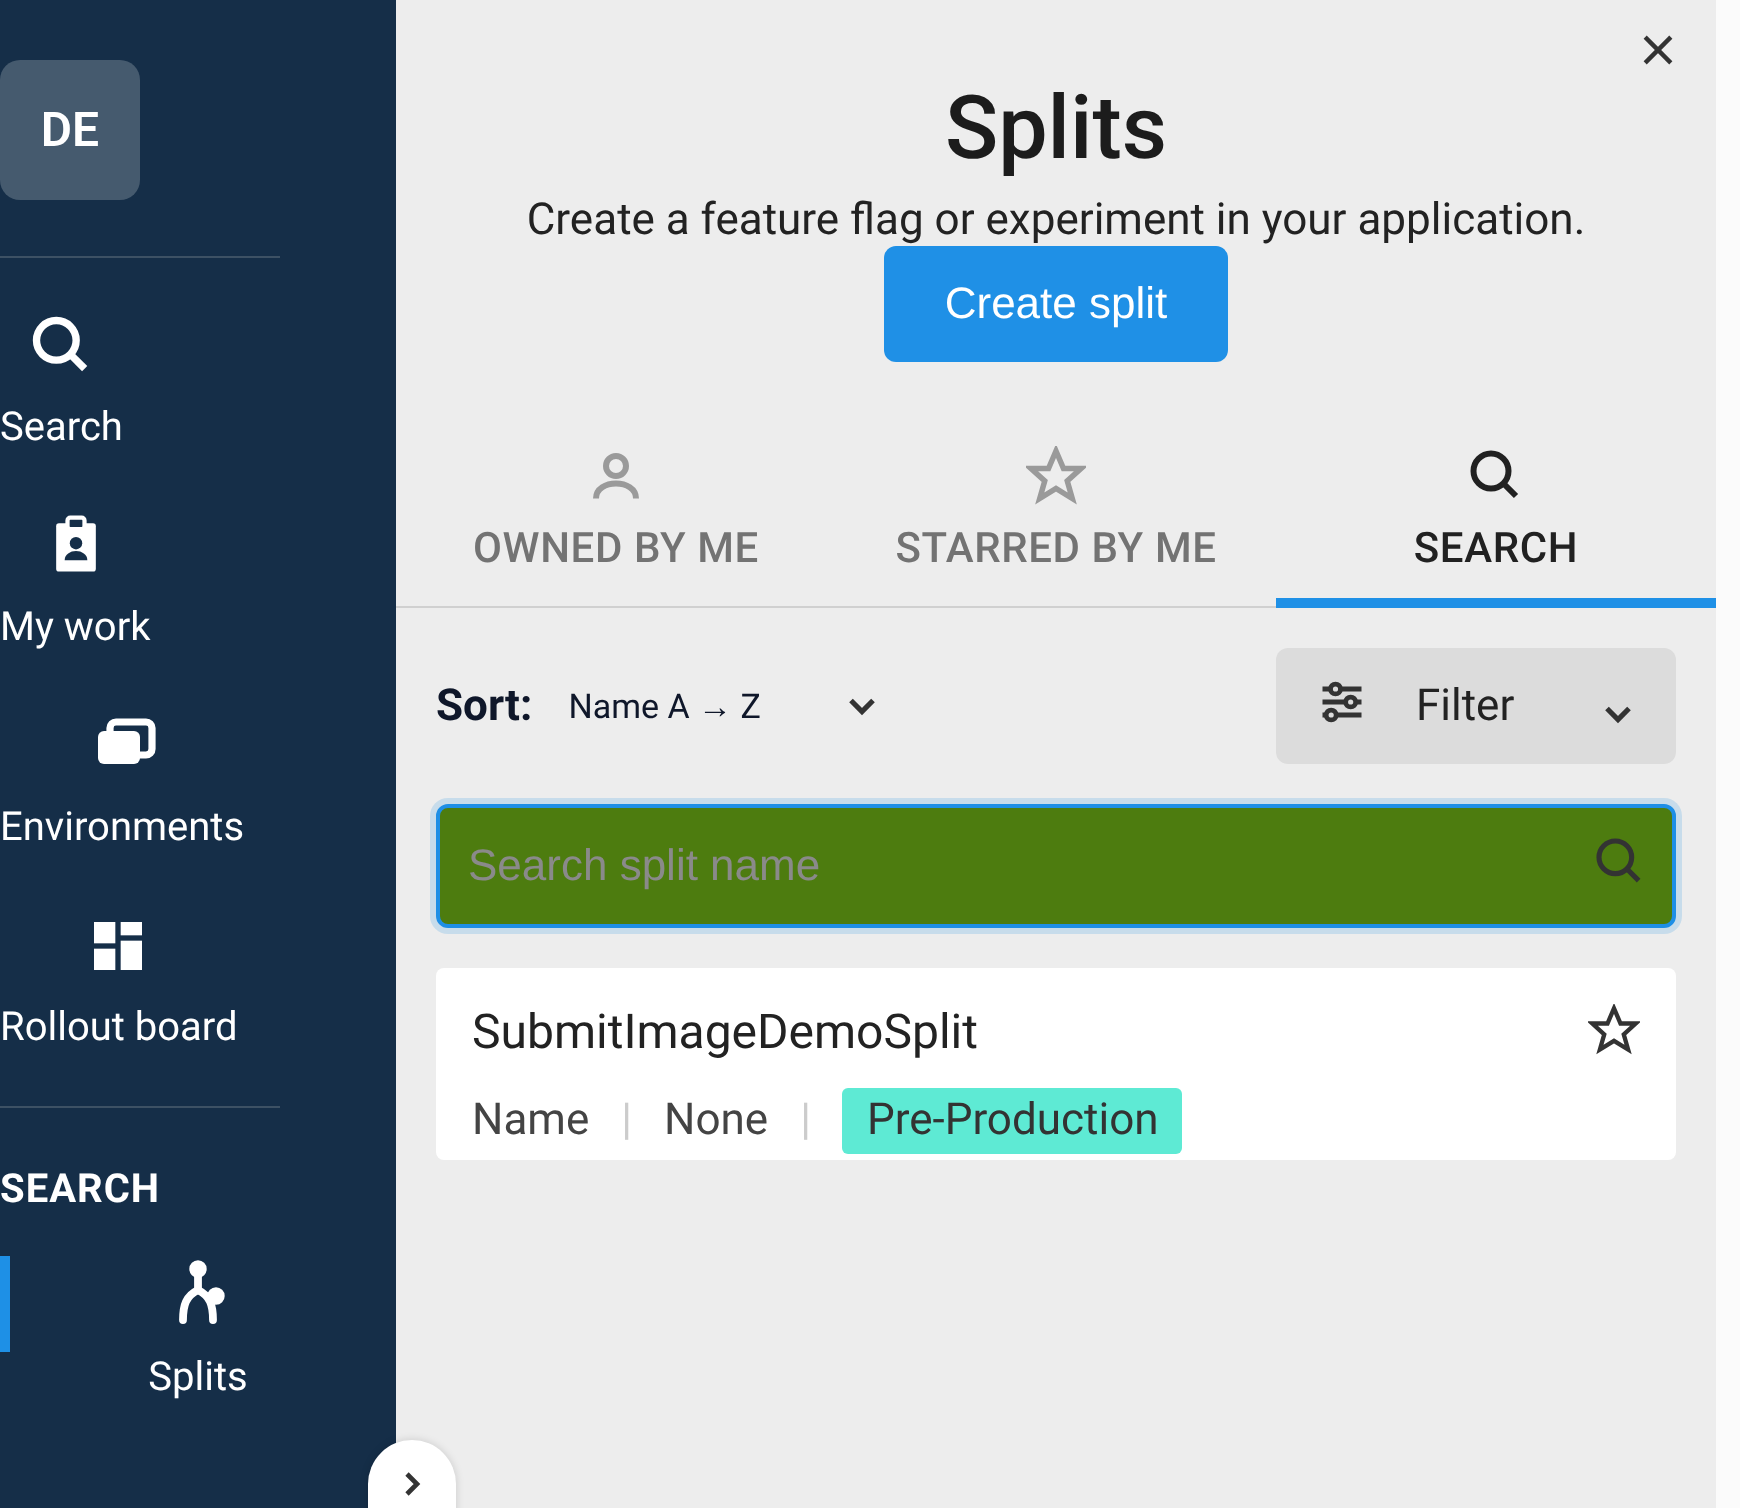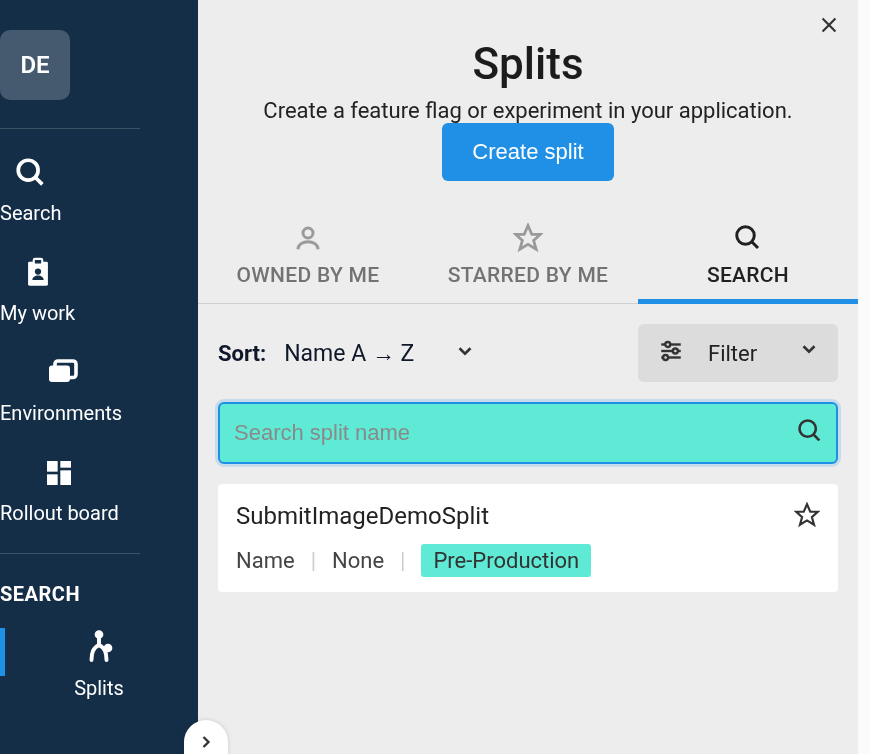--- a/index.html
+++ b/index.html
@@ -116,62 +116,62 @@
   .tab.inactive { color: #737373; }
   .tab.active { color: #212121; border-bottom: 5px solid #1f90e6; margin-bottom:-1px; }
   .controls {
     display: flex;
     align-items: center;
     justify-content: space-between;
     padding: 20px 20px 0 20px;
   }
   .sort-row { display: flex; align-items: center; gap: 18px; color:#0f172a; }
   .sort-label { font-weight: 700; font-size: 22px; }
-  .sort-select { display: flex; align-items: flex-start; gap: 40px; font-size: 23px; cursor: pointer; }
+  .sort-select { display: flex; align-items: flex-end; gap: 40px; font-size: 17px; cursor: pointer; }
   .filter-btn {
     display: flex;
-    align-items: flex-start;
+    align-items: flex-end;
     background: #dcdcdc;
     border-radius: 6px;
     padding: 14px 18px;
     gap: 22px;
     cursor: pointer;
     width: 200px;
     justify-content: space-between;
   }
   .filter-inner { display:flex; align-items:center; gap:22px; }
   .filter-label { font-size: 22px; color:#222; }
   .search-wrap {
     margin: 20px 20px 0 20px;
     position: relative;
   }
   .search-input {
     width: 100%;
     font-size: 22px;
     padding: 16px 41px 16px 14px;
     border: 2px solid #1e8fe6;
     border-radius: 6px;
-    background: #5eead4;
+    background: #4d7c0f;
     box-shadow: 0 0 0 3px rgba(30,143,230,0.18);
     outline: none;
     color: #222;
   }
   .search-input::placeholder { color: #8a8a8a; }
   .search-go {
     position: absolute;
     right: 14px;
     top: 50%;
     transform: translateY(-50%);
     color: #333;
   }
   .result-card {
     background: #fff;
     margin: 20px 20px 0 20px;
     border-radius: 4px;
-    padding: 18px 20px 15px 18px;
+    padding: 18px 20px 3px 18px;
     position: relative;
   }
   .result-title { font-size: 24px; color: #222; }
   .result-star { position: absolute; right: 18px; top: 18px; color:#333; }
   .result-meta { display: flex; align-items: center; gap: 16px; margin-top: 14px; font-size:22px; color:#444;}
   .meta-sep { color:#ccc; }
   .tag {
     background: #5eead4;
     padding: 4px 12px;
     border-radius: 3px;

